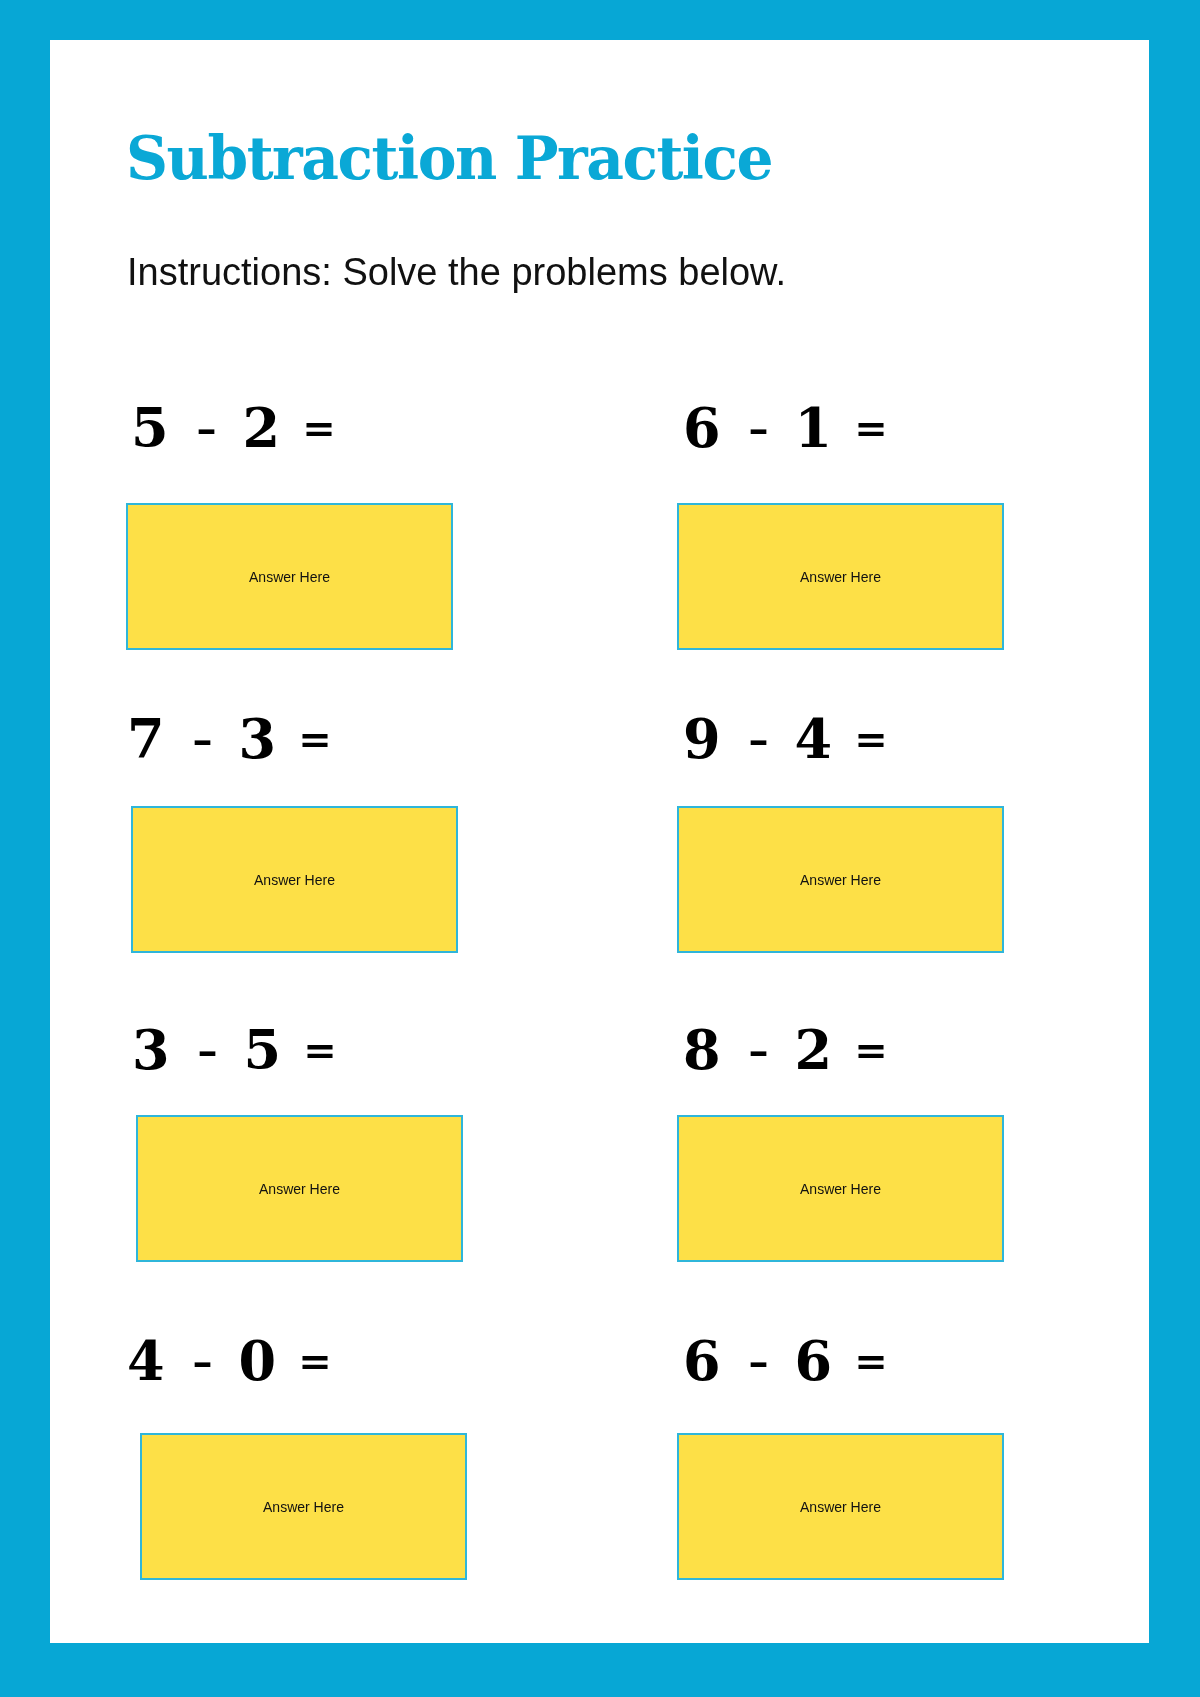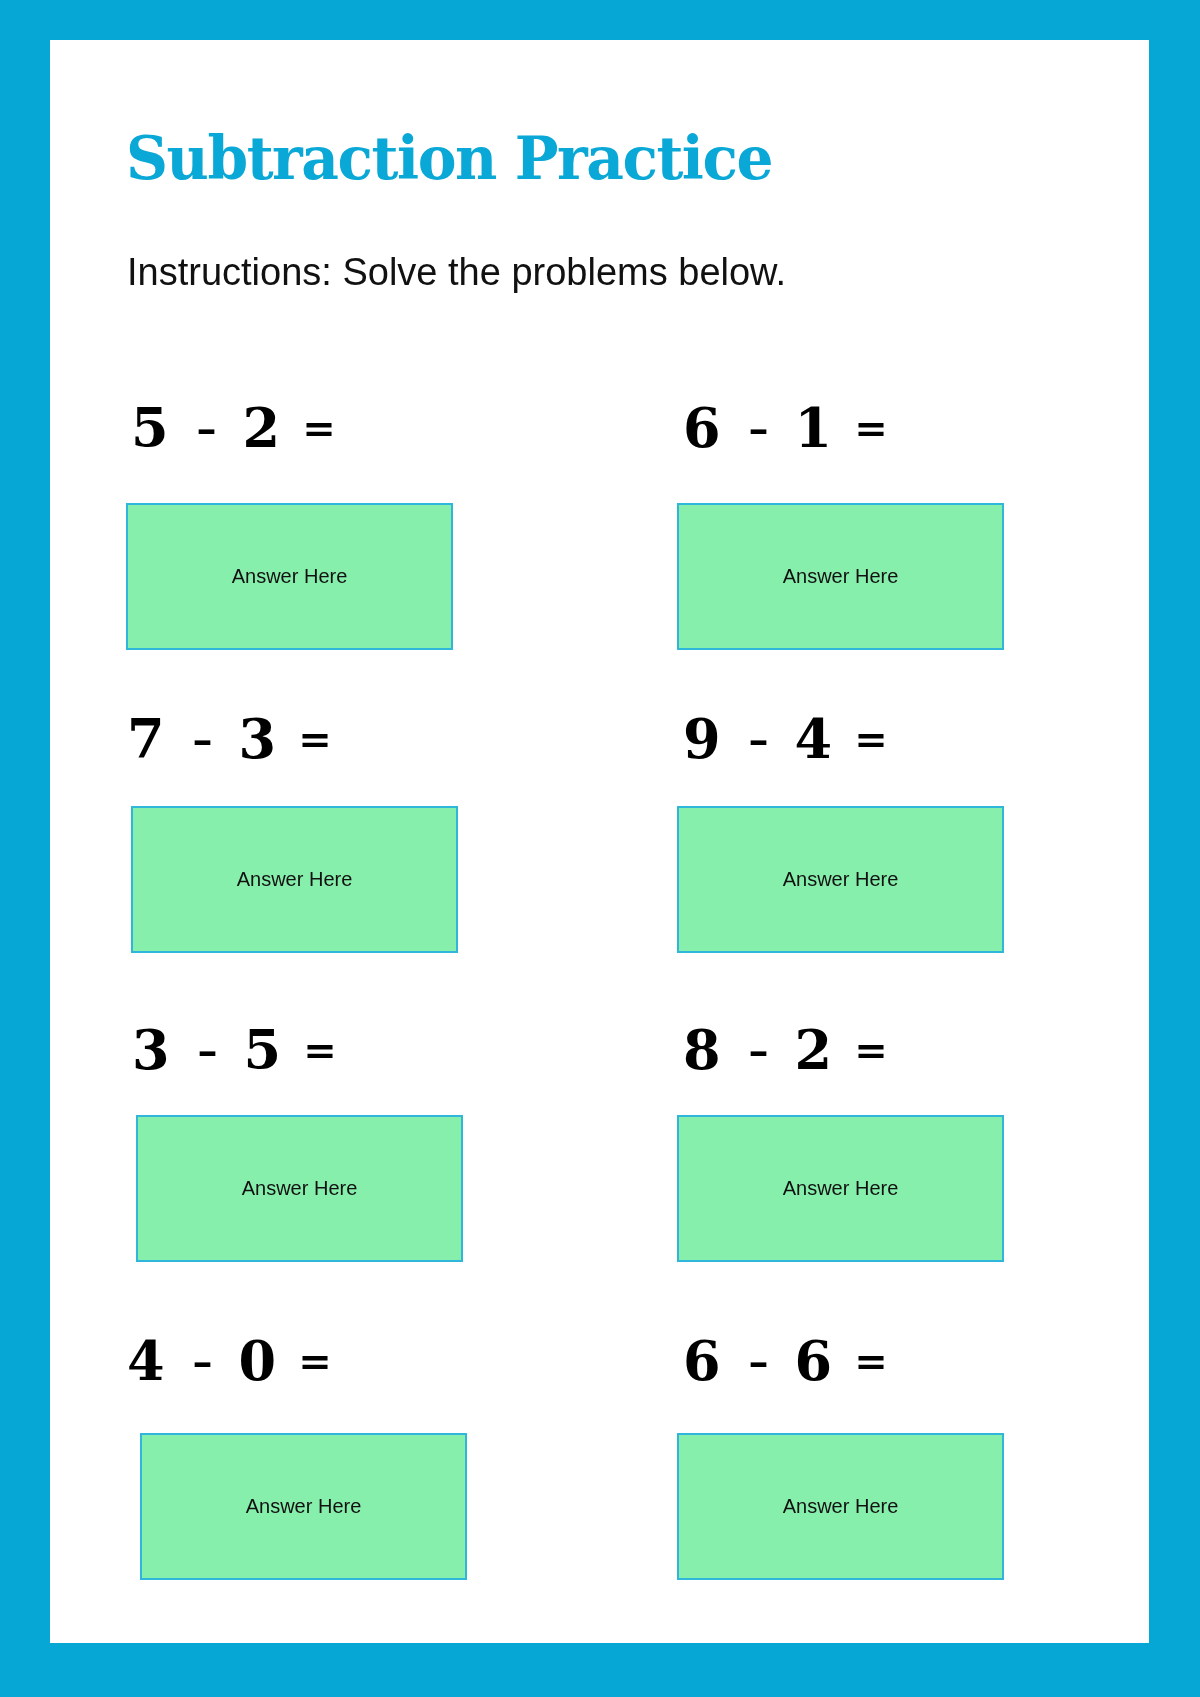--- a/index.html
+++ b/index.html
@@ -61,26 +61,26 @@
     display: inline-block;
     font-size: 40px;
     margin-left: 22px;
   }
   .answer-box {
     position: absolute;
     width: 323px; height: 143px;
     border: 2px solid #2fb6da;
     box-sizing: border-box;
     width: 327px; height: 147px;
-    background: #86efac;
+    background: #fde047;
     display: flex;
     align-items: center;
     justify-content: center;
     font-family: "Liberation Sans", sans-serif;
-    font-size: 20px;
+    font-size: 14px;
     color: #111111;
   }
 </style>
 </head>
 <body style="background: rgb(7, 167, 213);">
 
 <div class="sheet"></div>
 
 <h1 class="title" style="color: rgb(10, 168, 214);">Subtraction Practice</h1>
 <p class="instructions">Instructions: Solve the problems below.</p>

